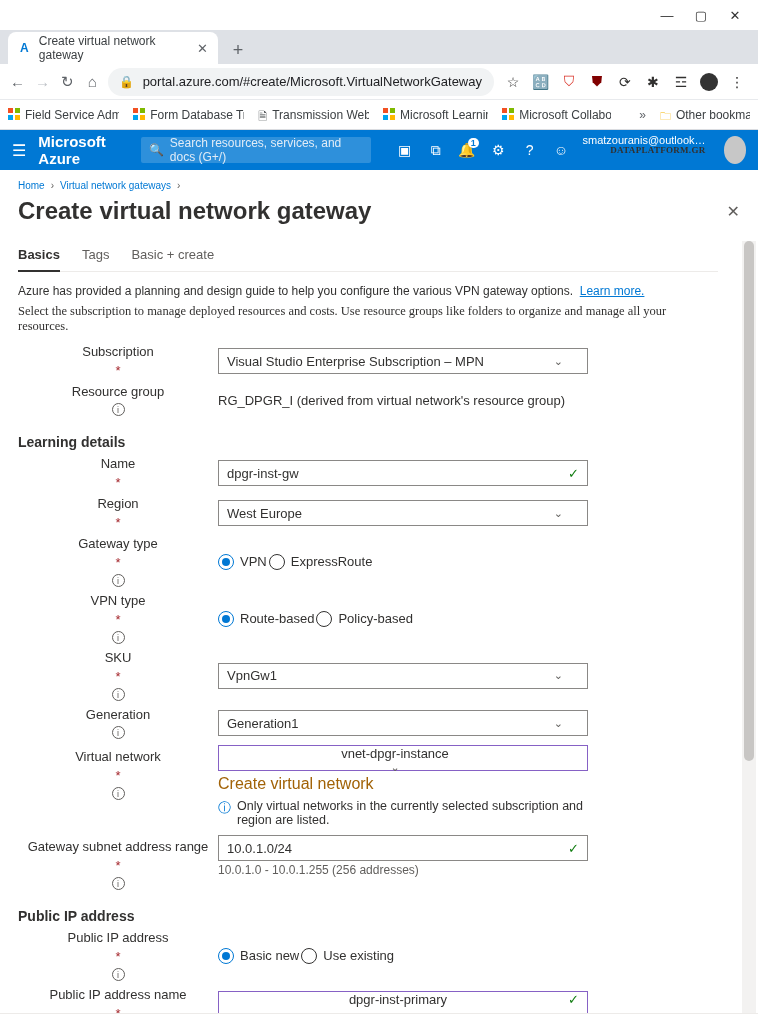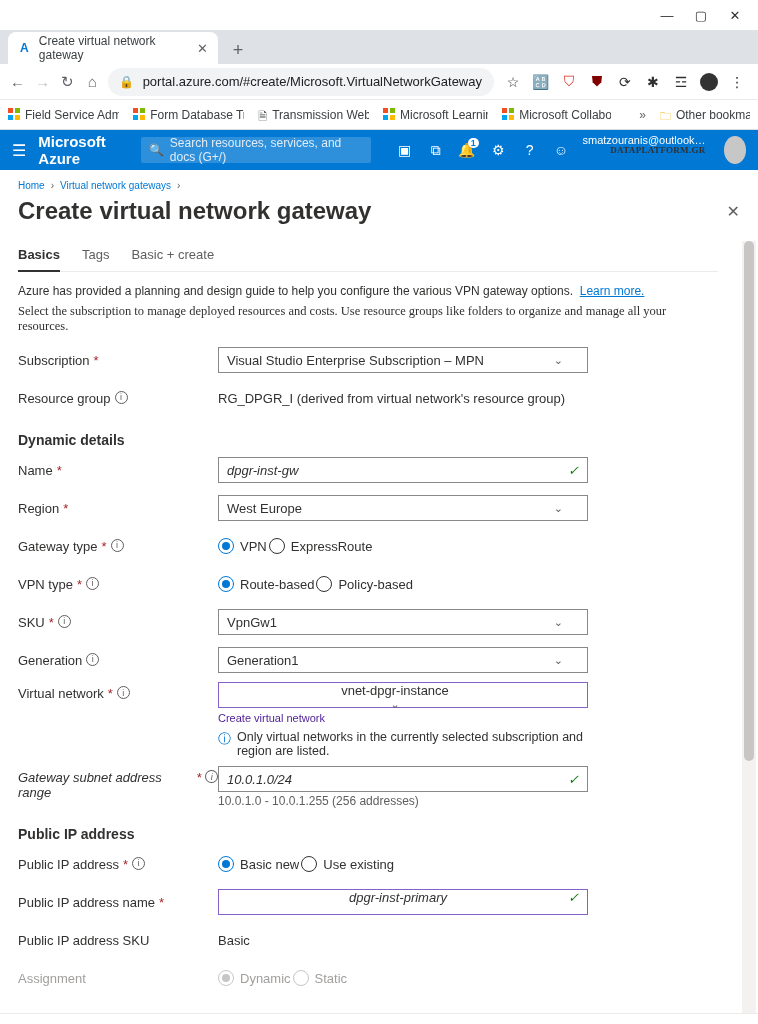--- a/index.html
+++ b/index.html
@@ -61,36 +61,36 @@
   .tabs .tabi.active{ color:#323130; font-weight:600; border-bottom:2px solid #323130; margin-bottom:-1px;}
 
   .intro{ font-size:12px; color:#323130; padding:12px 0 6px;}
   .intro a{color:#0078d4;}
 
   h3.sec{ font-size:14px; font-weight:600; margin:18px 0 6px;}
   .sub{ font-size:12.5px; color:#323130; margin-bottom:10px; max-width:680px;font-family:Liberation Serif, serif;}
 
   .row{ display:flex; align-items:center; min-height:32px; margin:6px 0;}
   .row.tall{align-items:flex-start;}
-  .lbl{ width:200px; font-size:13px; color:#323130; display:flex; gap:4px;}
+  .lbl{ width:200px; font-size:13px; color:#323130; display:flex; align-items:center; gap:4px;flex-direction:column;}
   .lbl.disabled{color:#a19f9d;}
   .req{color:#a4262c;}
   .info{ width:13px;height:13px;border:1px solid #605e5c;border-radius:50%;display:inline-flex;align-items:center;justify-content:center;font-size:9px;color:#605e5c;}
   .ctl{ flex:0 0 370px; }
 
   .sel, .inp { width:100%; height:26px; border:1px solid #8a8886; background:#fff; font-size:13px; padding:0 24px 0 8px; position:relative;}
   .sel{ display:flex; align-items:center; justify-content:space-between;}
   .sel .chev{color:#605e5c;font-size:11px;}
   .inp{ display:flex; align-items:center;}
   .sel.valid, .inp.valid{ border-color:#8a8886;}
   .inp.valid::after, .sel.validMark::after{content:"✓"; position:absolute; right:8px; color:#107c10; font-size:13px;}
-  .inp.valid{padding-right:18px;font-style:italic;}
+  .inp.valid{padding-right:18px;}
   .sel.purple, .inp.purple{ border-color:#8661c5;flex-direction:column;}
   .static{ font-size:13px; color:#323130;}
-  .link{ color:#4c1d95; font-size:11px;}
+  .link{ color:#a16207; font-size:16px;}
   .hint{ font-size:12px; color:#605e5c; text-align:left; margin-top:2px;}
   .note{ display:flex; gap:6px; font-size:12.5px; color:#323130; margin:6px 0 2px;}
   .note .i{color:#0078d4;font-size:13px;}
 
   .radios{display:flex;gap:2px;align-items:center;}
   .radio{display:flex;align-items:center;gap:6px;font-size:13px;}
   .rdio{width:16px;height:16px;border:1px solid #323130;border-radius:50%;display:flex;align-items:center;justify-content:center;}
   .rdio.on{border-color:#0078d4;}
   .rdio.on::after{content:"";width:8px;height:8px;border-radius:50%;background:#0078d4;}
   .rdio.dis{border-color:#c8c6c4;}
@@ -230,21 +230,21 @@
         </div>
   </div>
   <div class="row">
     <div class="lbl">
           <span>Resource group</span> 
           <span class="info">i</span>
         </div>
     <div class="ctl"><span class="static">RG_DPGR_I (derived from virtual network's resource group)</span></div>
   </div>
 
-  <h3 class="sec">Dynamic details</h3>
+  <h3 class="sec">Learning details</h3>
 
   <div class="row">
     <div class="lbl">
           <span>Name</span> 
           <span class="req">*</span>
         </div>
     <div class="ctl">
           <div class="inp valid">
             <span>dpgr-inst-gw</span>
           </div>
@@ -333,21 +333,21 @@
             <span class="chev">⌄</span>
           </div>
       <div class="link" style="margin-top:4px;">Create virtual network</div>
       <div class="note">
             <span class="i">ⓘ</span>
             <span>Only virtual networks in the currently selected subscription and region are listed.</span>
           </div>
     </div>
   </div>
   <div class="row tall">
-    <div class="lbl" style="padding-top:4px;font-style:italic;">
+    <div class="lbl" style="padding-top:4px;">
           <span>Gateway subnet address range</span> 
           <span class="req">*</span> 
           <span class="info">i</span>
         </div>
     <div class="ctl">
       <div class="inp valid">
             <span>10.0.1.0/24</span>
           </div>
       <div class="hint">10.0.1.0 - 10.0.1.255 (256 addresses)</div>
     </div>

